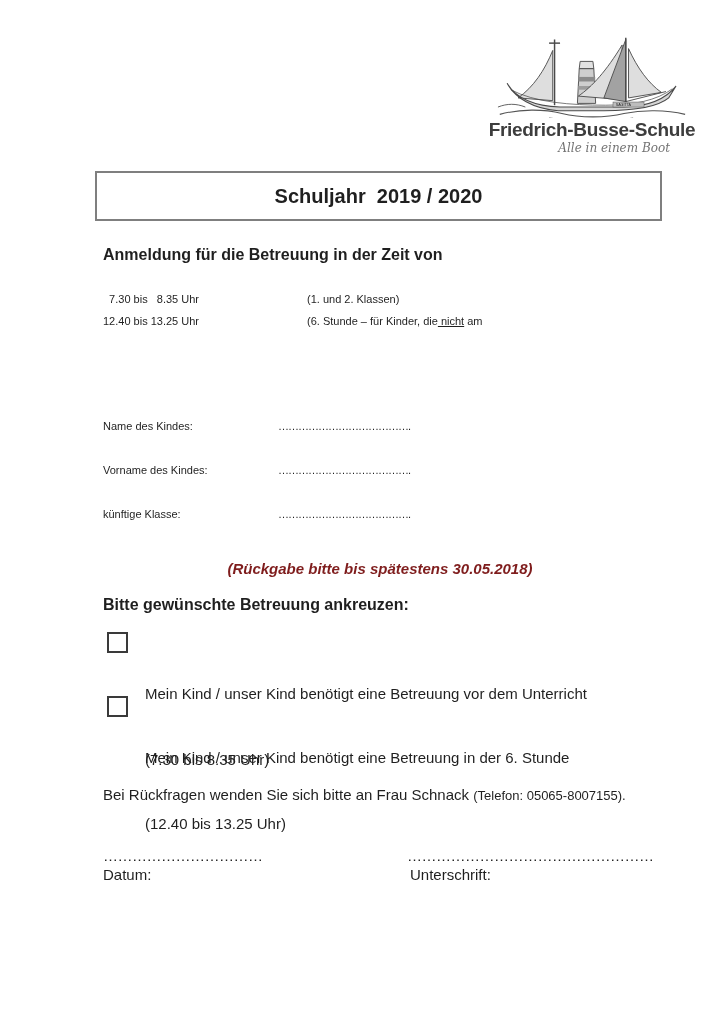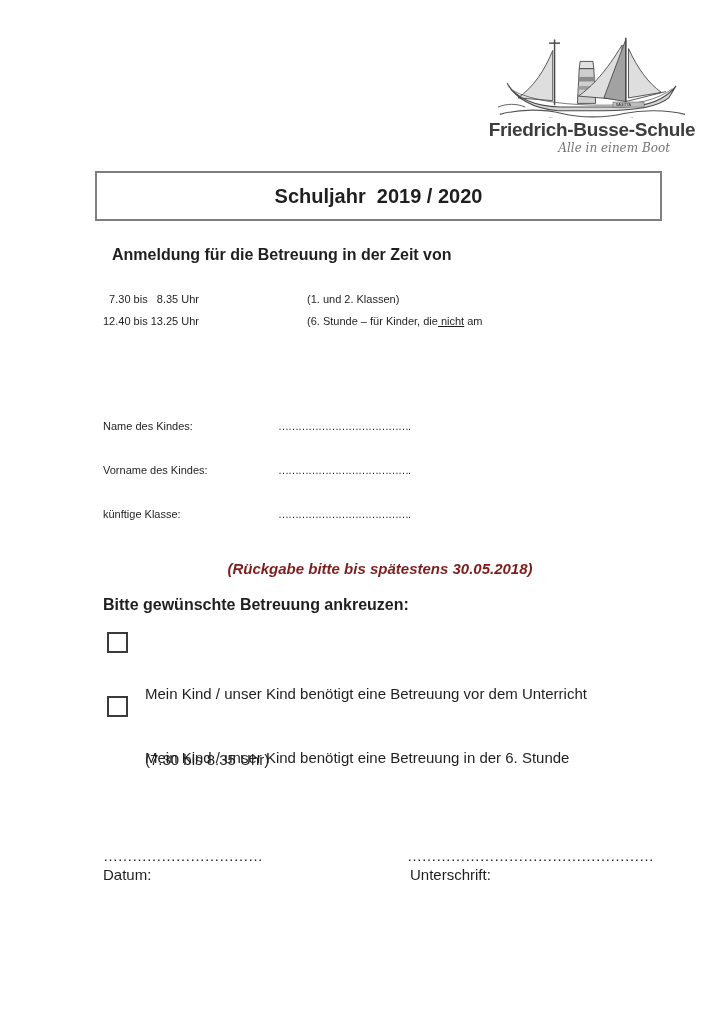--- a/index.html
+++ b/index.html
@@ -26,21 +26,21 @@
   .title-box {
     top:171px; left:95px; width:567px; height:50px;
     border:2px solid #7f7f7f; display:flex; align-items:center; justify-content:center;
   }
   .title-text { font-size:20px; font-weight:bold; white-space:pre; }
 
   .h-bold { font-weight:bold; font-size:16px; }
   .body-bold { font-weight:normal; font-size:11px; white-space:pre; }
   .body-reg { font-size:15px; white-space:pre; }
 
-  .intro { top:246px; left:112px; }
+  .intro { top:246px; left:103px; }
 
   .t-row1 { top:293px; }
   .t-row2 { top:315px; }
   .t-row3 { top:337px; }
   .t-time { left:103px; }
   .t-note { left:307px; }
   .t-note3 { left:392px; }
   .u { text-decoration:underline; }
 
   .f-row1 { top:420px; }
@@ -142,22 +142,24 @@
 
   <div class="abs checkbox cb1-box"></div>
   <div class="abs cb-text cb1-text body-reg">
     <div>Mein Kind / unser Kind benötigt eine Betreuung vor dem Unterricht</div>
     <div>(7.30 bis 8.35 Uhr)</div>
   </div>
 
   <div class="abs checkbox cb2-box"></div>
   <div class="abs cb-text cb2-text body-reg">
     <div>Mein Kind / unser Kind benötigt eine Betreuung in der 6. Stunde</div>
+    <div>(12.40 bis 13.25 Uhr)</div>
   </div>
 
+  <div class="abs contact"><span>Bei Rückfragen wenden Sie sich bitte an Frau Schnack </span><span class="phone">(Telefon: 05065-8007155).</span></div>
 
   <div class="abs sig-line-left sig-dots">……………………………</div>
   <div class="abs sig-label-left body-reg">Datum:</div>
 
   <div class="abs sig-line-right sig-dots">……………………………………………</div>
   <div class="abs sig-label-right body-reg">Unterschrift:</div>
 
 </div>
 
 </body></html>

